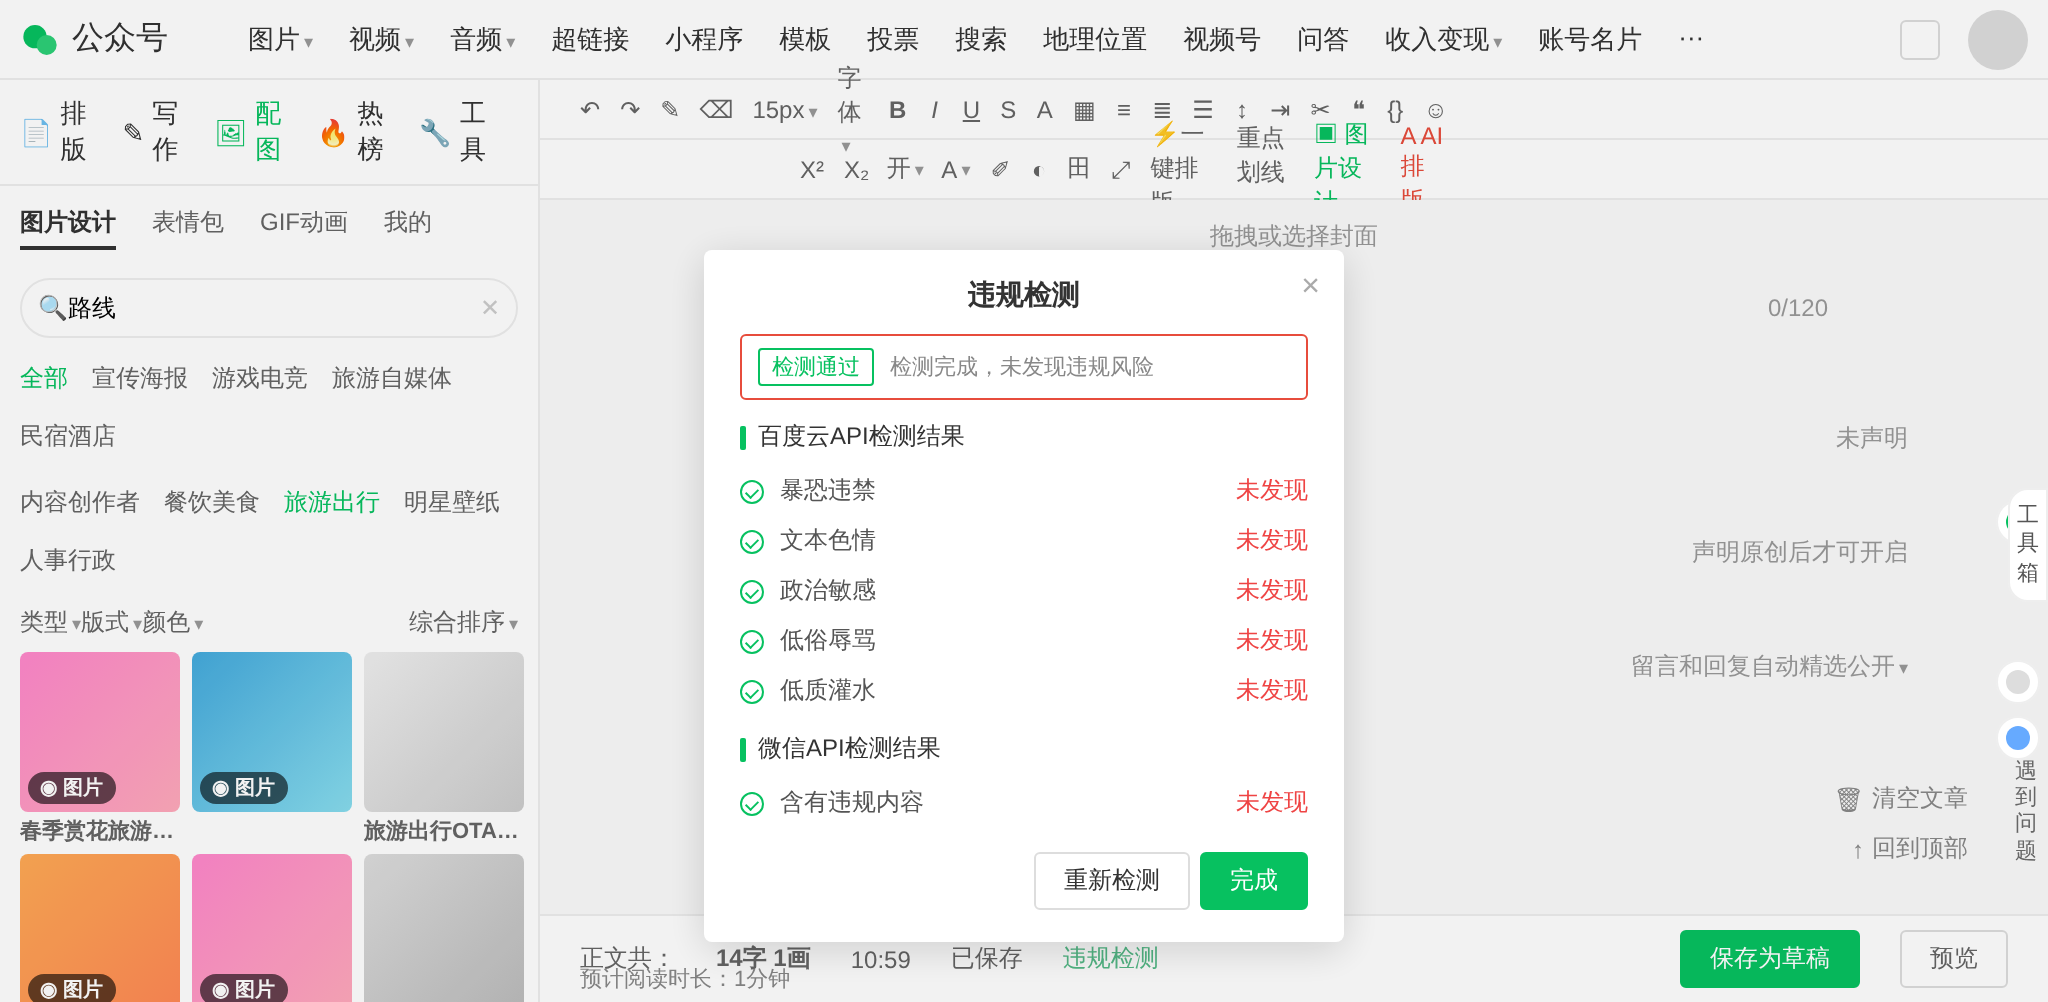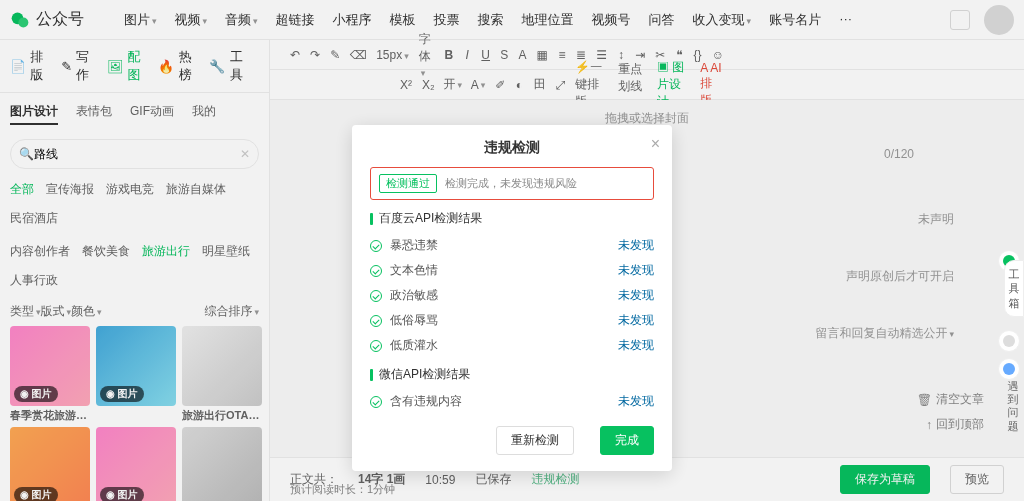--- a/index.html
+++ b/index.html
@@ -71,24 +71,24 @@
 .modal { position:absolute; left:352px; top:125px; width:320px; background:#fff; border-radius:4px; box-shadow:0 4px 20px rgba(0,0,0,.15); padding:14px 18px 16px; }
 .modal-title { text-align:center; font-size:14px; font-weight:600; margin-bottom:10px; }
 .close-x { position:absolute; right:12px; top:10px; color:#aaa; cursor:pointer; font-size:16px; }
 .status-box { border:1.5px solid #e74c3c; border-radius:3px; padding:6px 8px; display:flex; align-items:center; gap:8px; margin-bottom:10px; }
 .pill { border:1px solid #07c160; color:#07c160; border-radius:2px; font-size:11px; padding:1px 6px; }
 .status-text { color:#888; font-size:11px; }
 .sect { display:flex; align-items:center; gap:6px; font-size:12px; font-weight:500; margin:8px 0 6px; }
 .sect .bar { width:3px; height:12px; background:#07c160; border-radius:1px; }
 .row { display:flex; align-items:center; justify-content:space-between; padding:4px 0; font-size:12px; }
 .row .l { display:flex; align-items:center; gap:8px; color:#555; }
-.row .r { color:#0369a1; }
+.row .r { color:#ef4444; }
 .okic { width:12px; height:12px; border:1px solid #07c160; border-radius:50%; position:relative; }
 .okic:after { content:""; position:absolute; left:2px; top:3px; width:5px; height:3px; border-left:1px solid #07c160; border-bottom:1px solid #07c160; transform:rotate(-45deg); }
-.modal-actions { display:flex; justify-content:flex-end; gap:26px; margin-top:12px; }
+.modal-actions { display:flex; justify-content:flex-end; gap:5px; margin-top:12px; }
 
 .side-tools { position:absolute; right:0; top:250px; width:20px; background:#fff; border:1px solid #eee; border-radius:10px 0 0 10px; font-size:11px; padding:6px 3px; text-align:center; color:#555; line-height:1.3; }
 .side-dot { position:absolute; right:4px; width:22px; height:22px; border-radius:50%; background:#fff; border:1px solid #eee; display:flex; align-items:center; justify-content:center; }
 .gicon { width:12px; height:12px; border-radius:50%; }
 
 .faq { position:absolute; right:2px; top:380px; width:18px; font-size:11px; text-align:center; color:#666; line-height:1.2; }
 .rlinks { position:absolute; right:40px; bottom:60px; font-size:12px; color:#888; }
 .rlinks div { margin-bottom:8px; display:flex; align-items:center; gap:4px; justify-content:flex-end; }
 .caret:after{content:"▾";font-size:9px;margin-left:2px;color:#999;}
 </style>
@@ -337,20 +337,20 @@
     </div>
   <div class="modal-actions">
     <span class="btn">重新检测</span>
     <span class="btn btn-green">完成</span>
   </div>
 </div>
 
 <div class="side-dot" style="top:250px">
     <span class="gicon" style="background:#07c160"></span>
   </div>
-<div class="side-tools" style="top:260px">工具箱</div>
+<div class="side-tools" style="top:244px">工具箱</div>
 <div class="side-dot" style="top:330px">
     <span class="gicon" style="background:#ddd"></span>
   </div>
 <div class="side-dot" style="top:358px">
     <span class="gicon" style="background:#6af"></span>
   </div>
 <div class="faq">遇到问题</div>
 
 </body></html>

